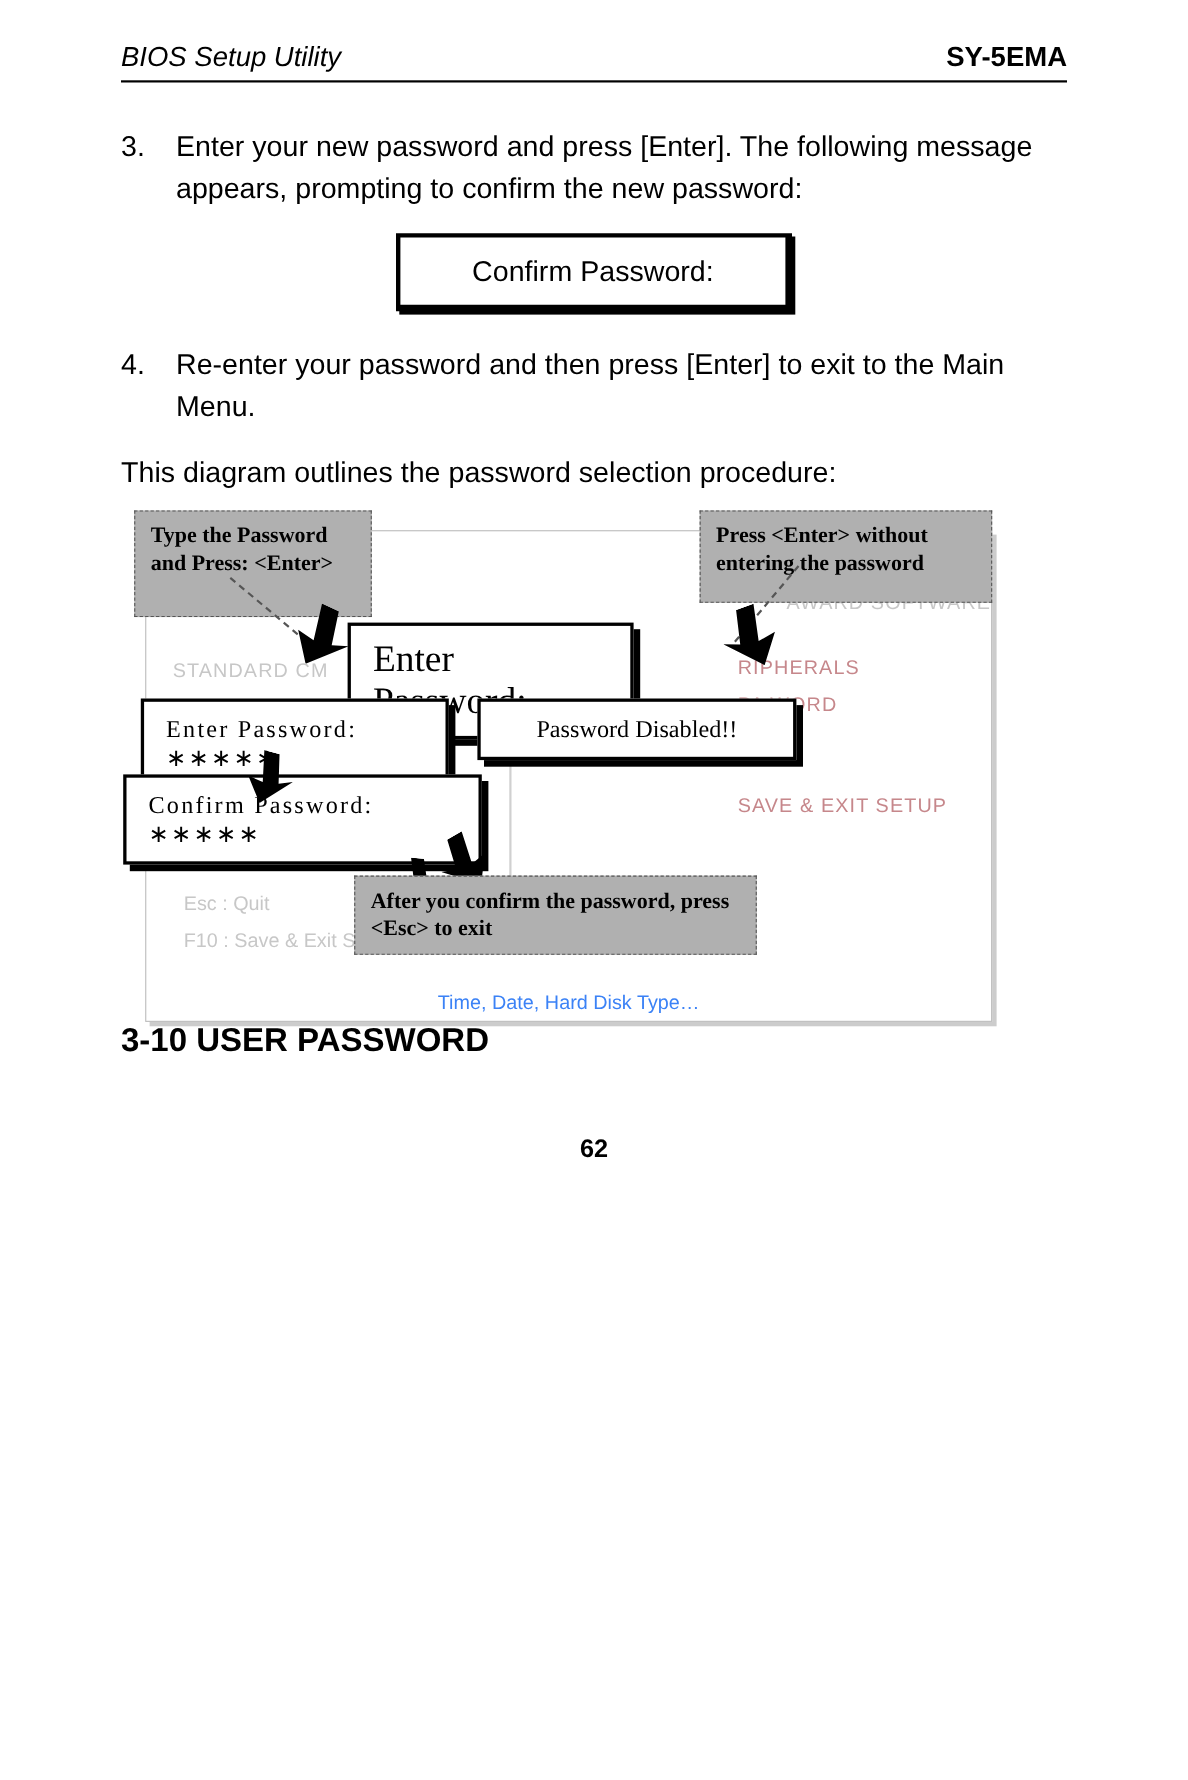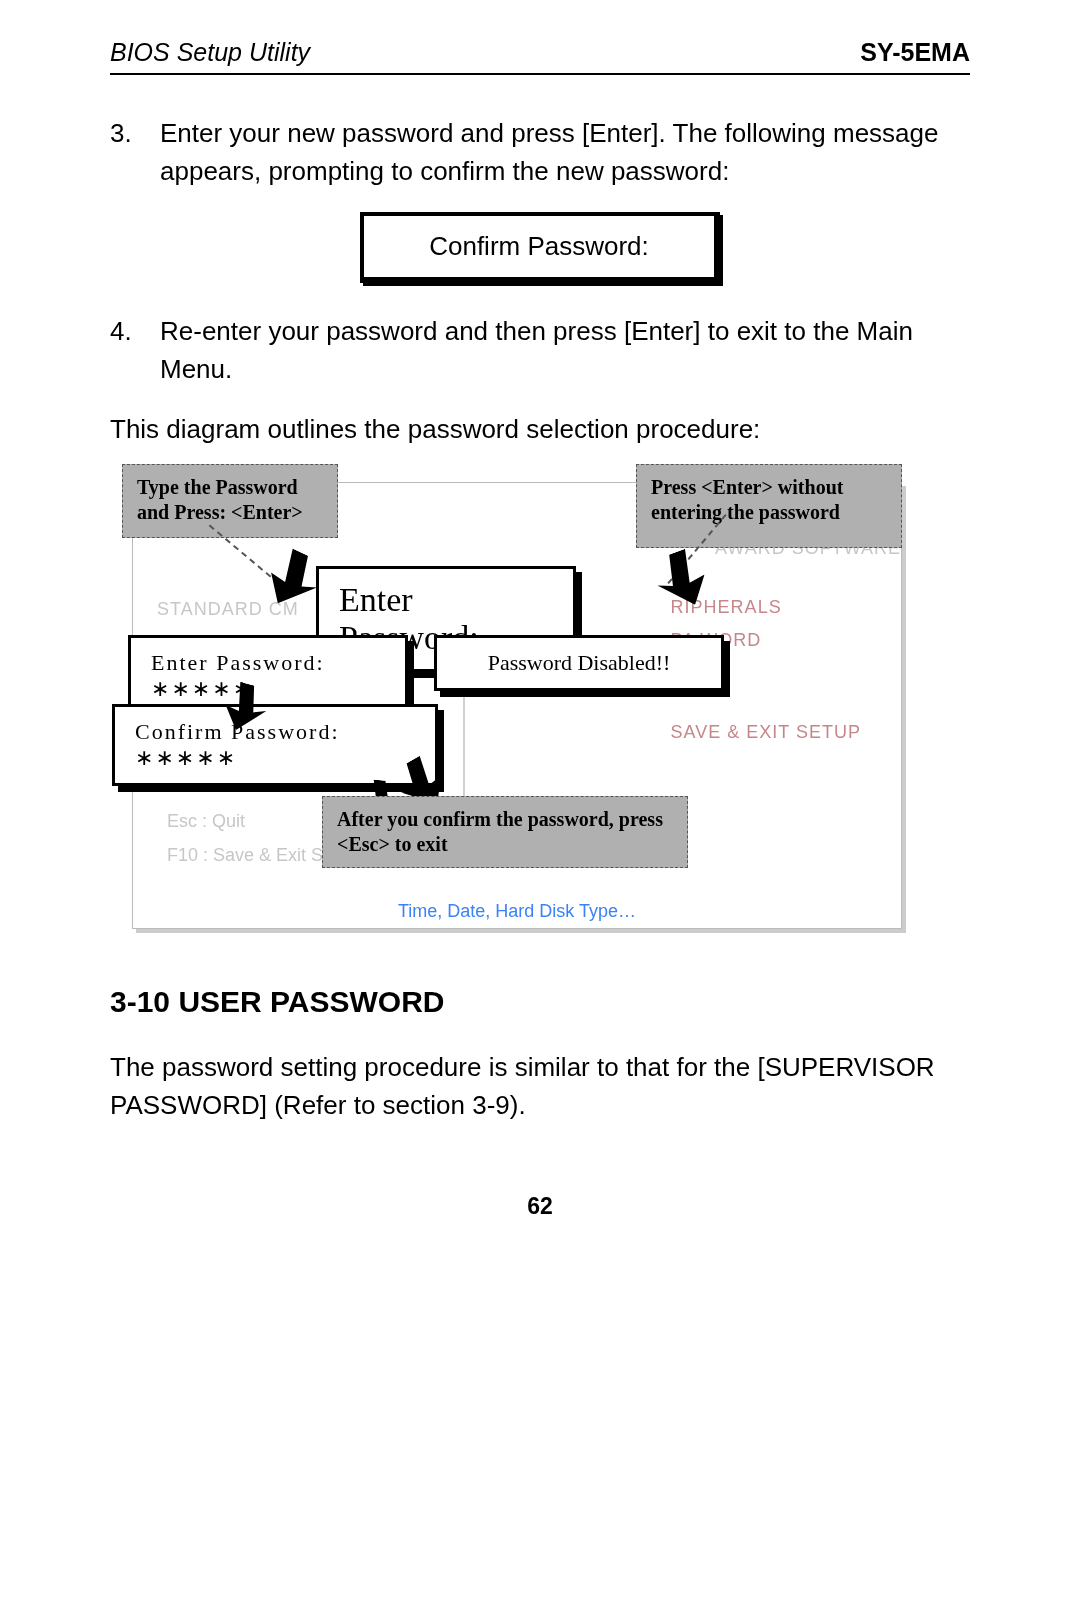--- a/index.html
+++ b/index.html
@@ -109,21 +109,21 @@
   .callout {
     position: absolute;
     background: #b0b0b0;
     border: 1px dashed #555;
     padding: 10px 14px;
     font-family: "Times New Roman", serif;
     font-size: 20px;
     font-weight: bold;
     line-height: 1.25;
   }
-  .callout1 { left: 0; top: 0; width: 216px; height: 74px; }
+  .callout1 { left: 0; top: 0; width: 216px; height: 97px; }
   .callout2 { right: 0; top: 0; width: 266px; height: 84px; }
   .callout3 {
     left: 200px; top: 332px; width: 366px; height: 72px;
     z-index: 30;
   }
   
   .dialog {
     position: absolute;
     background: #fff;
     border: 3px solid #000;
@@ -155,21 +155,20 @@
   .leader {
     position: absolute;
     border-top: 2px dashed #555;
     z-index: 5;
   }
   .ld1 { left: 78px; top: 86px; width: 80px; transform: rotate(40deg); }
   .ld2 { right: 160px; top: 84px; width: 90px; transform: rotate(-50deg); }
   .ld3 { left: 145px; top: 320px; width: 140px; transform: rotate(4deg); }
 
   .section-title {
-    margin-top: 56px;
     font-size: 30px;
     font-weight: bold;
   }
   .pgnum {
     text-align: center;
     font-weight: bold;
     font-size: 23px;
     margin-top: 68px;
   }
 </style>
@@ -239,16 +238,15 @@
     <div class="dialog dlg-disabled">Password Disabled!!</div>
 
     <div class="arrow-big arr1"></div>
     <div class="arrow-big arr2"></div>
     <div class="arrow-big arr3"></div>
     <div class="arrow-big arr4"></div>
     <div class="arrow-big arr5"></div>
   </div>
 
   <div class="section-title">3-10  USER PASSWORD</div>
-  <div class="body-text para" style="margin-top:30px">The password setting procedure is similar to that for the [SUPERVISOR PASSWORD] (Refer to section 3-9).</div>
 
   <div class="pgnum">62</div>
 </div>
 
 </body></html>

